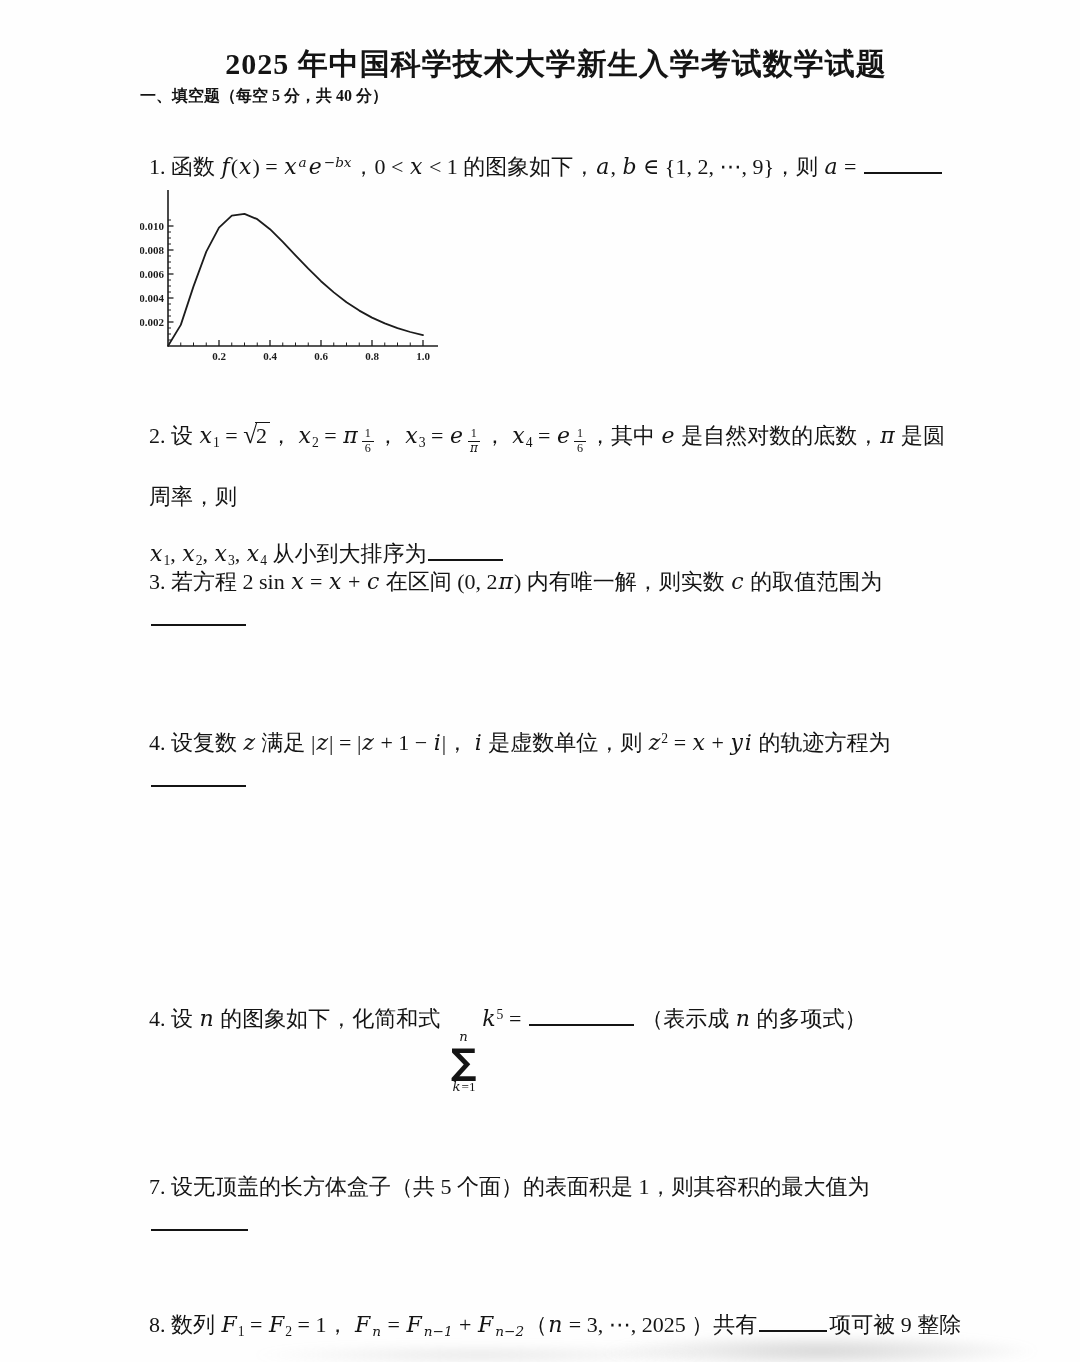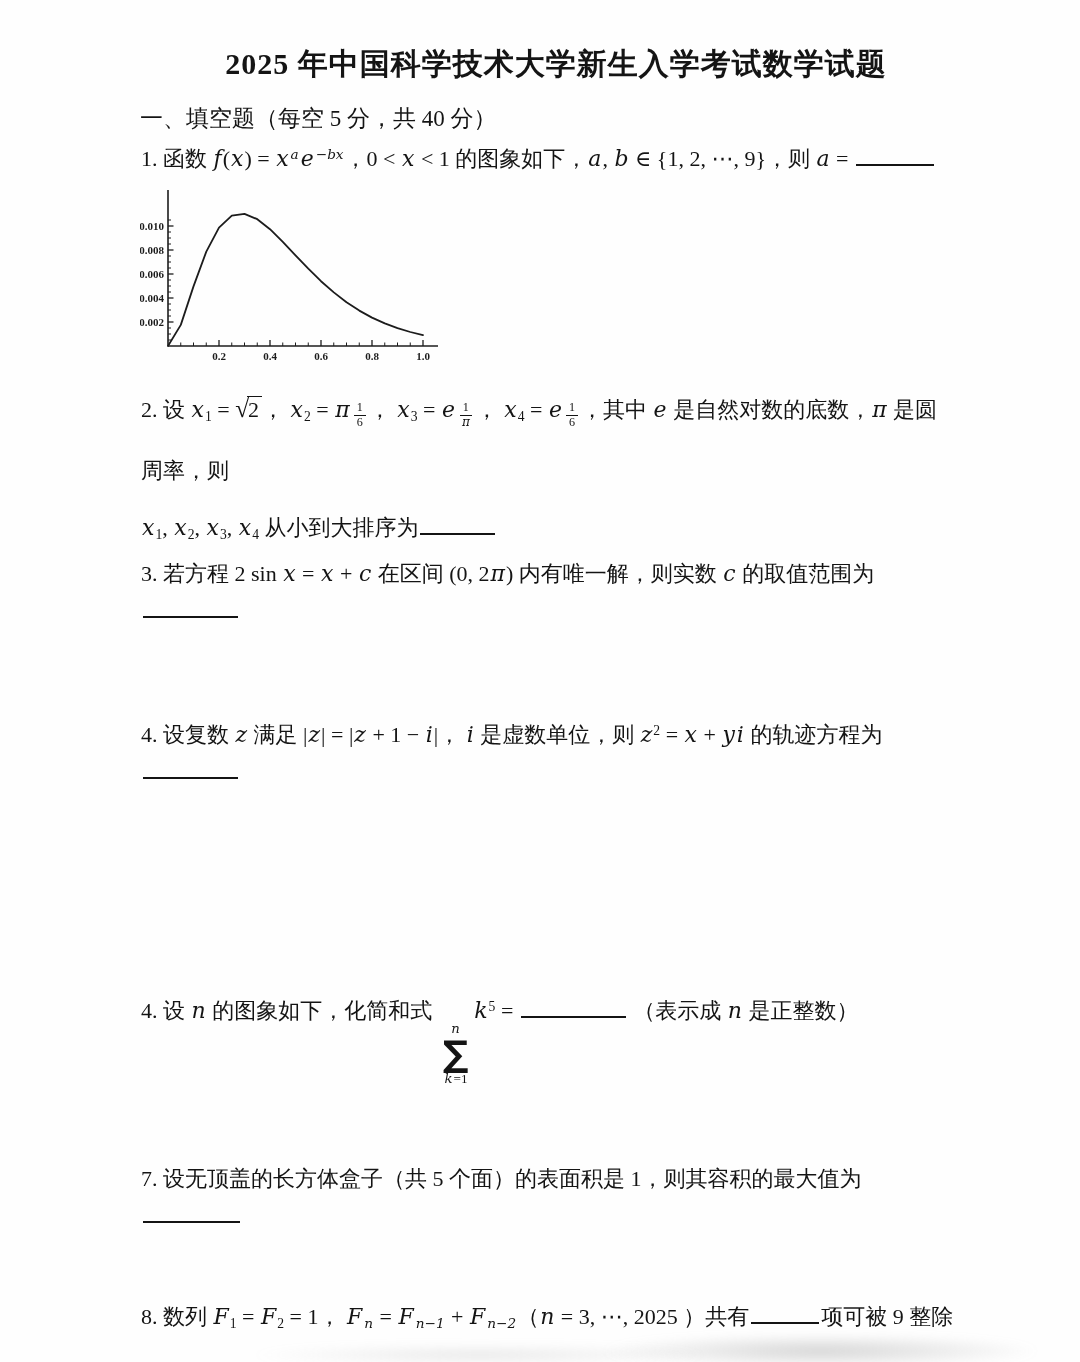--- a/index.html
+++ b/index.html
@@ -7,24 +7,24 @@
     width:1080px;height:1362px;background:#ffffff;
     font-family:"Liberation Serif","DejaVu Serif",serif;color:#141414;
     overflow:hidden;
   }
   .page{position:relative;width:1080px;height:1362px;background:#fefefe;}
   .title{
     position:absolute;top:28px;left:0;width:1080px;text-align:center;
     font-size:30px;font-weight:bold;letter-spacing:1px;margin:16px;
   }
   .section{
-    position:absolute;left:140px;top:103px;font-size:23px;font-weight:normal;
+    position:absolute;left:140px;top:86px;font-size:16px;font-weight:bold;
   }
   .q{
-    position:absolute;left:137px;width:815px;font-size:22px;line-height:1.7;margin:4px;
+    position:absolute;left:137px;width:815px;font-size:22px;line-height:1.7;margin:12px;
   }
   .q2{line-height:2.6;}
   .v{font-style:italic;font-family:"DejaVu Serif",serif;padding:0 1px;}
   sup{font-size:0.62em;vertical-align:0.55em;line-height:0;}
   sub{font-size:0.62em;vertical-align:-0.3em;line-height:0;}
   .supfrac{
     display:inline-flex;flex-direction:column;align-items:center;
     vertical-align:0.5em;font-size:0.55em;line-height:1.15;margin:0 3px;
   }
   .supfrac .num{border-bottom:1.5px solid #141414;padding:0 3px;}
@@ -118,41 +118,41 @@
         <line x1="28" y1="96" x2="33.5" y2="96" stroke="#1c1c1c" stroke-width="1.3"></line>
         <text x="24" y="99.5" text-anchor="end" font-size="11" font-family="&quot;Liberation Serif&quot;,serif" font-weight="bold" fill="#1c1c1c">0.006</text>
         <line x1="28" y1="72" x2="33.5" y2="72" stroke="#1c1c1c" stroke-width="1.3"></line>
         <text x="24" y="75.5" text-anchor="end" font-size="11" font-family="&quot;Liberation Serif&quot;,serif" font-weight="bold" fill="#1c1c1c">0.008</text>
         <line x1="28" y1="48" x2="33.5" y2="48" stroke="#1c1c1c" stroke-width="1.3"></line>
         <text x="24" y="51.5" text-anchor="end" font-size="11" font-family="&quot;Liberation Serif&quot;,serif" font-weight="bold" fill="#1c1c1c">0.010</text>
         <polyline points="28.0,168.0 40.8,146.9 53.5,108.4 66.3,73.6 79.0,49.7 91.8,37.7 104.5,35.8 117.3,41.2 130.0,51.2 142.8,63.8 155.5,77.4 168.3,90.7 181.0,103.2 193.8,114.4 206.5,124.2 219.3,132.6 232.0,139.6 244.8,145.4 257.5,150.1 270.3,154.0 283.0,157.1" fill="none" stroke="#1c1c1c" stroke-width="1.8" stroke-linejoin="round" stroke-linecap="round"></polyline>
       </svg>
   </div>
 
-  <p class="q q2" style="top:372px"><span>2. 设 </span><span class="v">x</span><sub class="">1</sub><span> = </span><span class="sqrt"><span class="sign">√</span><span class="rad">2</span></span><span>， </span><span class="v">x</span><sub class="">2</sub><span> = </span><span class="v">π</span><span class="supfrac">
+  <p class="q q2" style="top:390px"><span>2. 设 </span><span class="v">x</span><sub class="">1</sub><span> = </span><span class="sqrt"><span class="sign">√</span><span class="rad">2</span></span><span>， </span><span class="v">x</span><sub class="">2</sub><span> = </span><span class="v">π</span><span class="supfrac">
         <span class="num">1</span>
         <span class="den">6</span>
       </span><span>， </span><span class="v">x</span><sub class="">3</sub><span> = </span><span class="v">e</span><span class="supfrac">
         <span class="num">1</span>
         <span class="den v">π</span>
       </span><span>， </span><span class="v">x</span><sub class="">4</sub><span> = </span><span class="v">e</span><span class="supfrac">
         <span class="num">1</span>
         <span class="den">6</span>
       </span><span>，其中 </span><span class="v">e</span><span> 是自然对数的底数，</span><span class="v">π</span><span> 是圆周率，则</span><br><span class="v">x</span><sub class="">1</sub><span>, </span><span class="v">x</span><sub class="">2</sub><span>, </span><span class="v">x</span><sub class="">3</sub><span>, </span><span class="v">x</span><sub class="">4</sub><span> 从小到大排序为</span><span class="blank" style="width: 75px;"></span></p>
 
   <p class="q" style="top:551px"><span>3. 若方程 2 sin </span><span class="v">x</span><span> = </span><span class="v">x</span><span> + </span><span class="v">c</span><span> 在区间 (0, 2</span><span class="v">π</span><span>) 内有唯一解，则实数 </span><span class="v">c</span><span> 的取值范围为</span><span class="blank" style="width: 95px;"></span></p>
 
   <p class="q" style="top:712px"><span>4. 设复数 </span><span class="v">z</span><span> 满足 |</span><span class="v">z</span><span>| = |</span><span class="v">z</span><span> + 1 − </span><span class="v">i</span><span>|， </span><span class="v">i</span><span> 是虚数单位，则 </span><span class="v">z</span><sup class="">2</sup><span> = </span><span class="v">x</span><span> + </span><span class="v">y</span><span class="v">i</span><span> 的轨迹方程为</span><span class="blank" style="width: 95px;"></span></p>
 
 
   <p class="q" style="top:988px"><span>4. 设 </span><span class="v">n</span><span> 的图象如下，化简和式 </span><span class="sum">
         <span class="lim v">n</span>
         <span class="sigma">∑</span>
         <span class="lim"><span class="v">k</span><span>=</span><span>1</span></span>
-      </span><span class="v">k</span><sup class="">5</sup><span> = </span><span class="blank" style="width: 105px;"></span><span> （表示成 </span><span class="v">n</span><span> 是正整数）</span></p>
+      </span><span class="v">k</span><sup class="">5</sup><span> = </span><span class="blank" style="width: 105px;"></span><span> （表示成 </span><span class="v">n</span><span> 的多项式）</span></p>
 
   <p class="q" style="top:1156px"><span>7. 设无顶盖的长方体盒子（共 5 个面）的表面积是 1，则其容积的最大值为</span><span class="blank" style="width: 97px;"></span></p>
 
   <p class="q" style="top:1294px"><span>8. 数列 </span><span class="v">F</span><sub class="">1</sub><span> = </span><span class="v">F</span><sub class="">2</sub><span> = 1， </span><span class="v">F</span><sub class="v">n</sub><span> = </span><span class="v">F</span><sub class="v">n−1</sub><span> + </span><span class="v">F</span><sub class="v">n−2</sub><span>（</span><span class="v">n</span><span> = 3, ⋯, 2025 ）共有</span><span class="blank" style="width: 68px;"></span><span>项可被 9 整除</span></p>
 
   <div class="shadow1"></div>
   <div class="shadow2"></div>
 
 </div>
 

